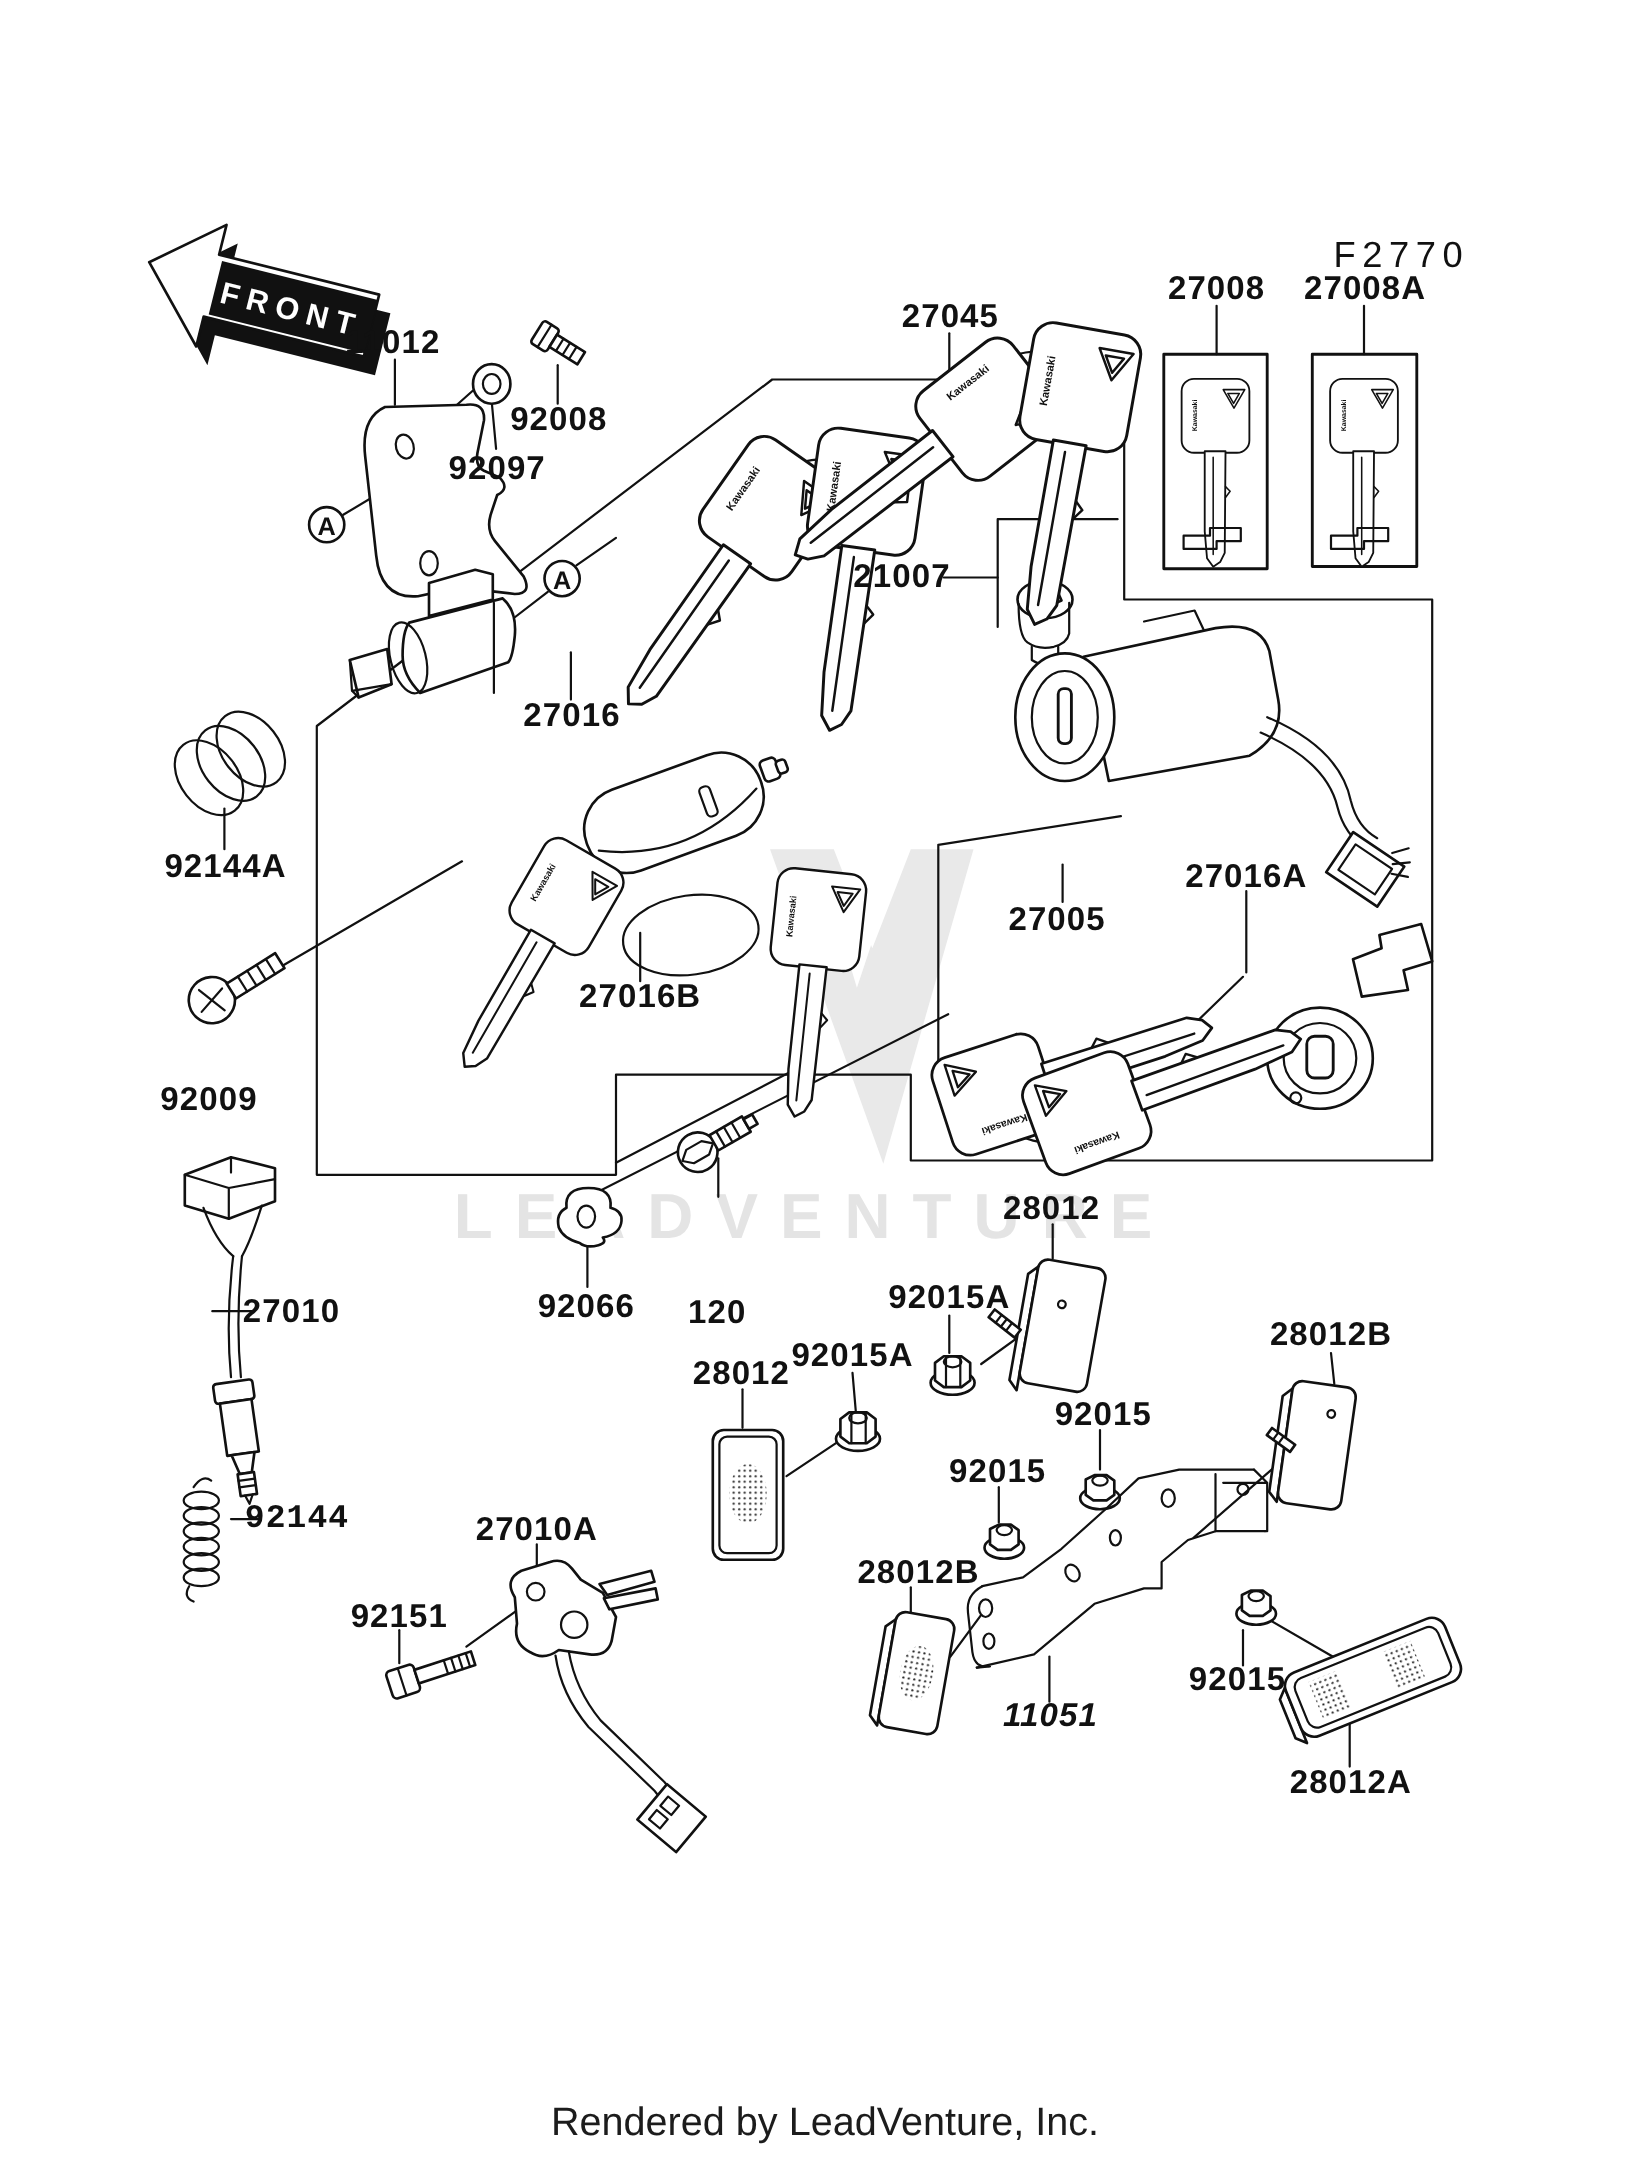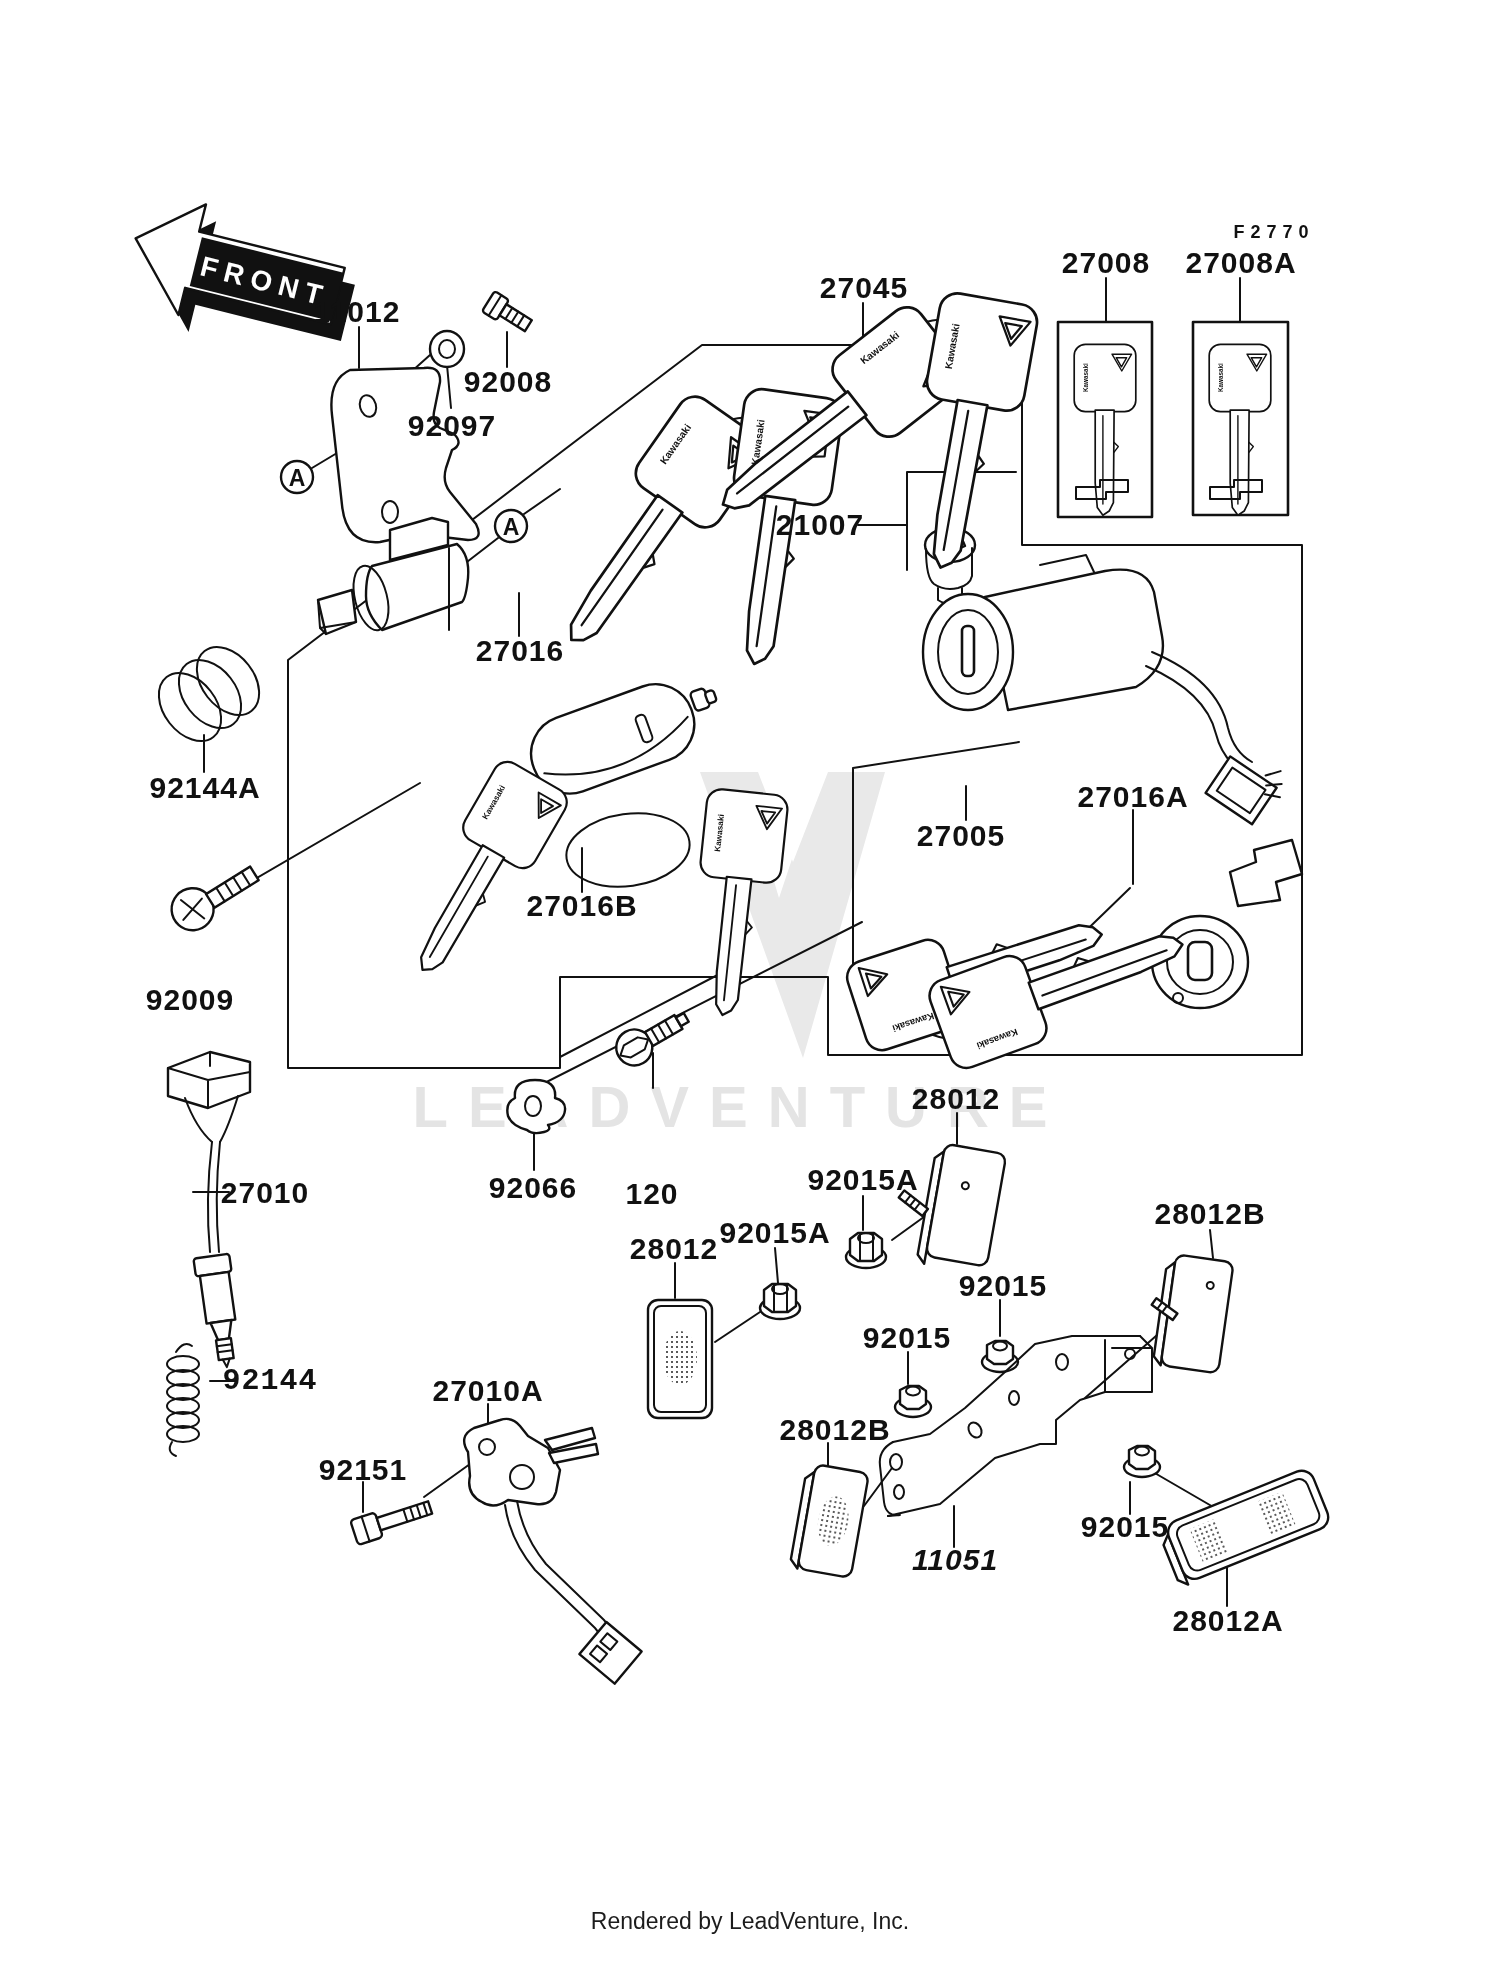--- a/index.html
+++ b/index.html
@@ -1,24 +1,24 @@
 <!DOCTYPE html>
 <html><head>
 <meta charset="utf-8">
 <style>
   html,body{margin:0;padding:0;background:#ffffff;}
   #stage{position:relative;width:1500px;height:1962px;background:#fff;overflow:hidden;
          font-family:"Liberation Sans",sans-serif;}
   .label{position:absolute;transform:translate(-50%,-50%);font-weight:700;font-size:30px;
          color:#111;letter-spacing:1px;white-space:nowrap;}
-  .code{position:absolute;transform:translate(-50%,-50%);font-weight:700;font-size:18px;
+  .code{position:absolute;transform:translate(-50%,-50%);font-weight:400;font-size:33px;
         color:#111;letter-spacing:6px;}
   .wm-text{position:absolute;transform:translate(-50%,-50%);font-weight:700;font-size:58px;
         color:#e4e4e4;letter-spacing:20px;white-space:nowrap;}
-  .footer{position:absolute;left:50%;transform:translateX(-50%);top:1908px;font-size:23px;
+  .footer{position:absolute;left:50%;transform:translateX(-50%);top:1908px;font-size:36px;
         color:#1c1c1c;font-family:"Liberation Sans",sans-serif;}
   svg{position:absolute;left:0;top:0;}
   svg .ln{stroke:#111;stroke-width:2;fill:none;stroke-linecap:round;stroke-linejoin:round;}
   svg .ln3{stroke:#111;stroke-width:2.6;fill:none;stroke-linecap:round;stroke-linejoin:round;}
   svg .wf{stroke:#111;stroke-width:2.4;fill:#fff;stroke-linejoin:round;}
   svg .bf{fill:#111;stroke:none;}
   svg .sf{fill:url(#dots);stroke:none;}
   svg .gray{fill:#e9e9e9;stroke:none;}
   svg text{stroke:none;fill:#111;}
   svg .wt{fill:#fff;font-weight:700;}

